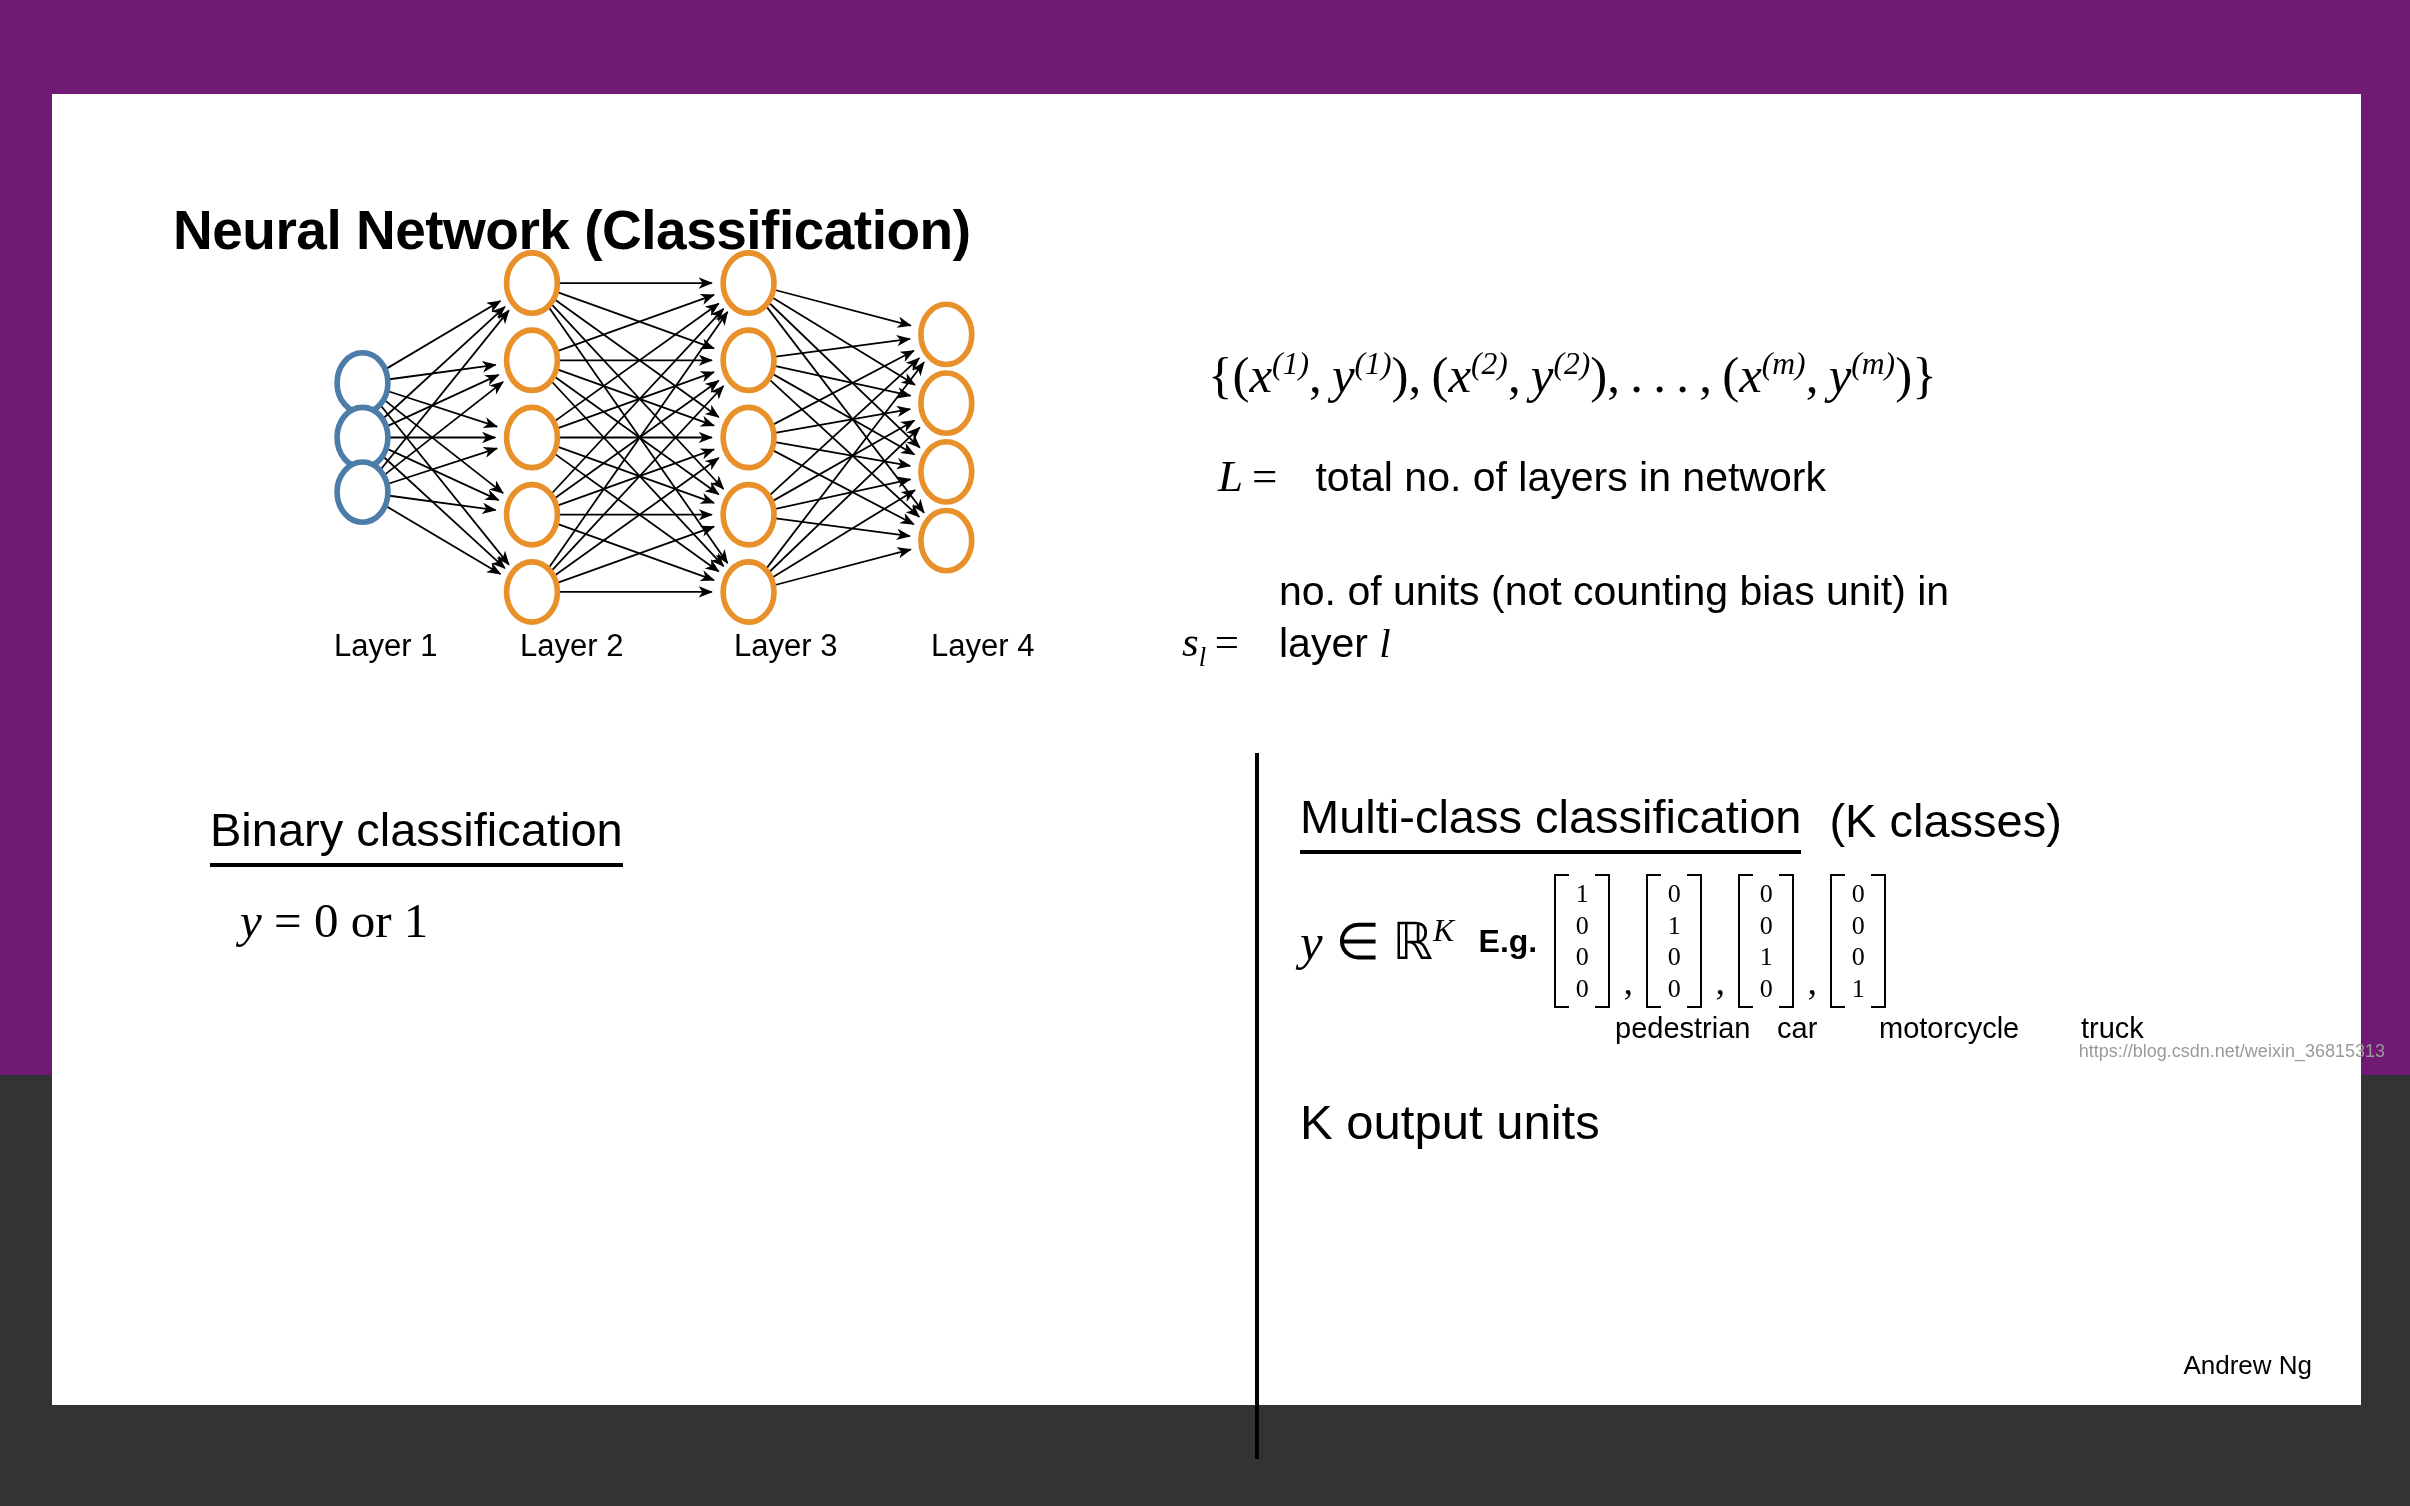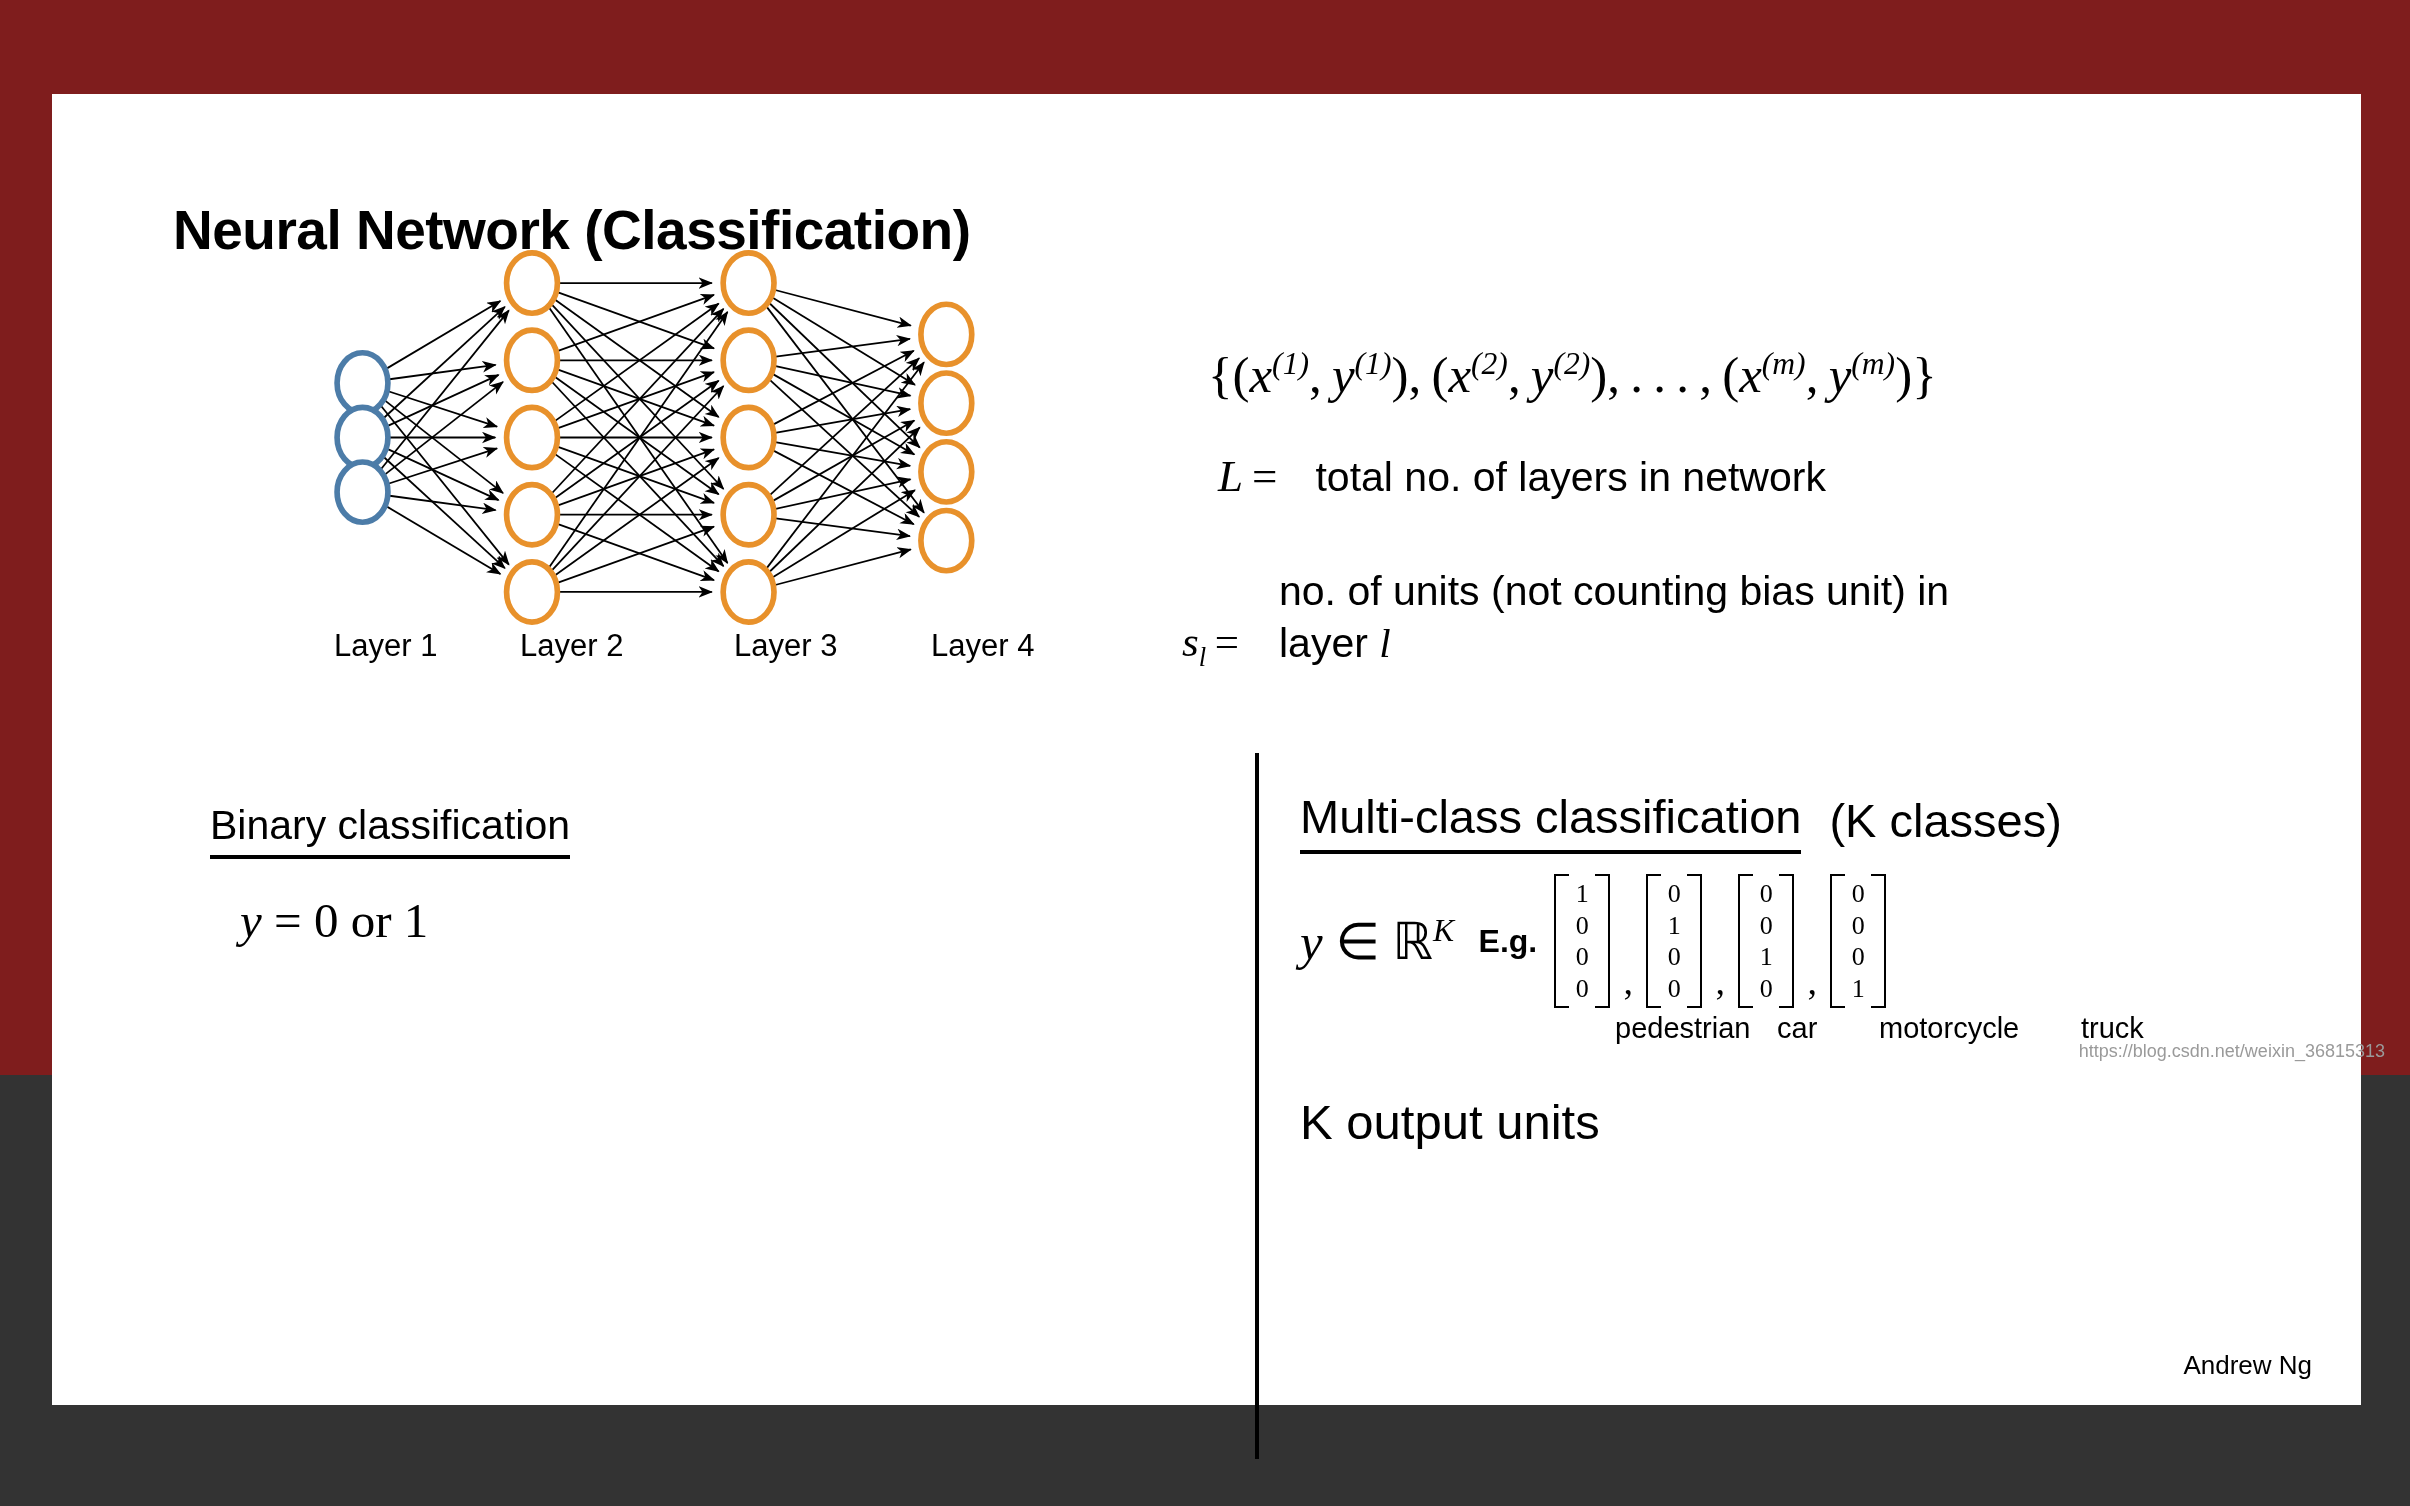--- a/index.html
+++ b/index.html
@@ -7,21 +7,21 @@
     background: #333333;
     width: 2411px; height: 1507px;
     overflow: hidden;
     font-family: "Liberation Sans", sans-serif;
   }
 
   #root {
     position: relative;
     width: 2411px;
     height: 1075px;
-    background: #7f1d1d;
+    background: #701a75;
   }
 
   
   #slide {
     position: absolute;
     left: 52px;
     top: 94px;
     width: 2309px;
     height: 1311px;
     background: #ffffff;
@@ -143,21 +143,21 @@
     width: 3.8px;
     height: 706px;
     background: #000;
   }
 
   
   #binary-heading {
     position: absolute;
     left: 158px;
     top: 708px;
-    font-size: 41px;
+    font-size: 47px;
     color: #000;
     font-family: "Liberation Sans", sans-serif;
     border-bottom: 4.7px solid #000;
     padding-bottom: 5.6px;
     white-space: nowrap;
   }
   #binary-eq {
     position: absolute;
     left: 188px;
     top: 798px;

